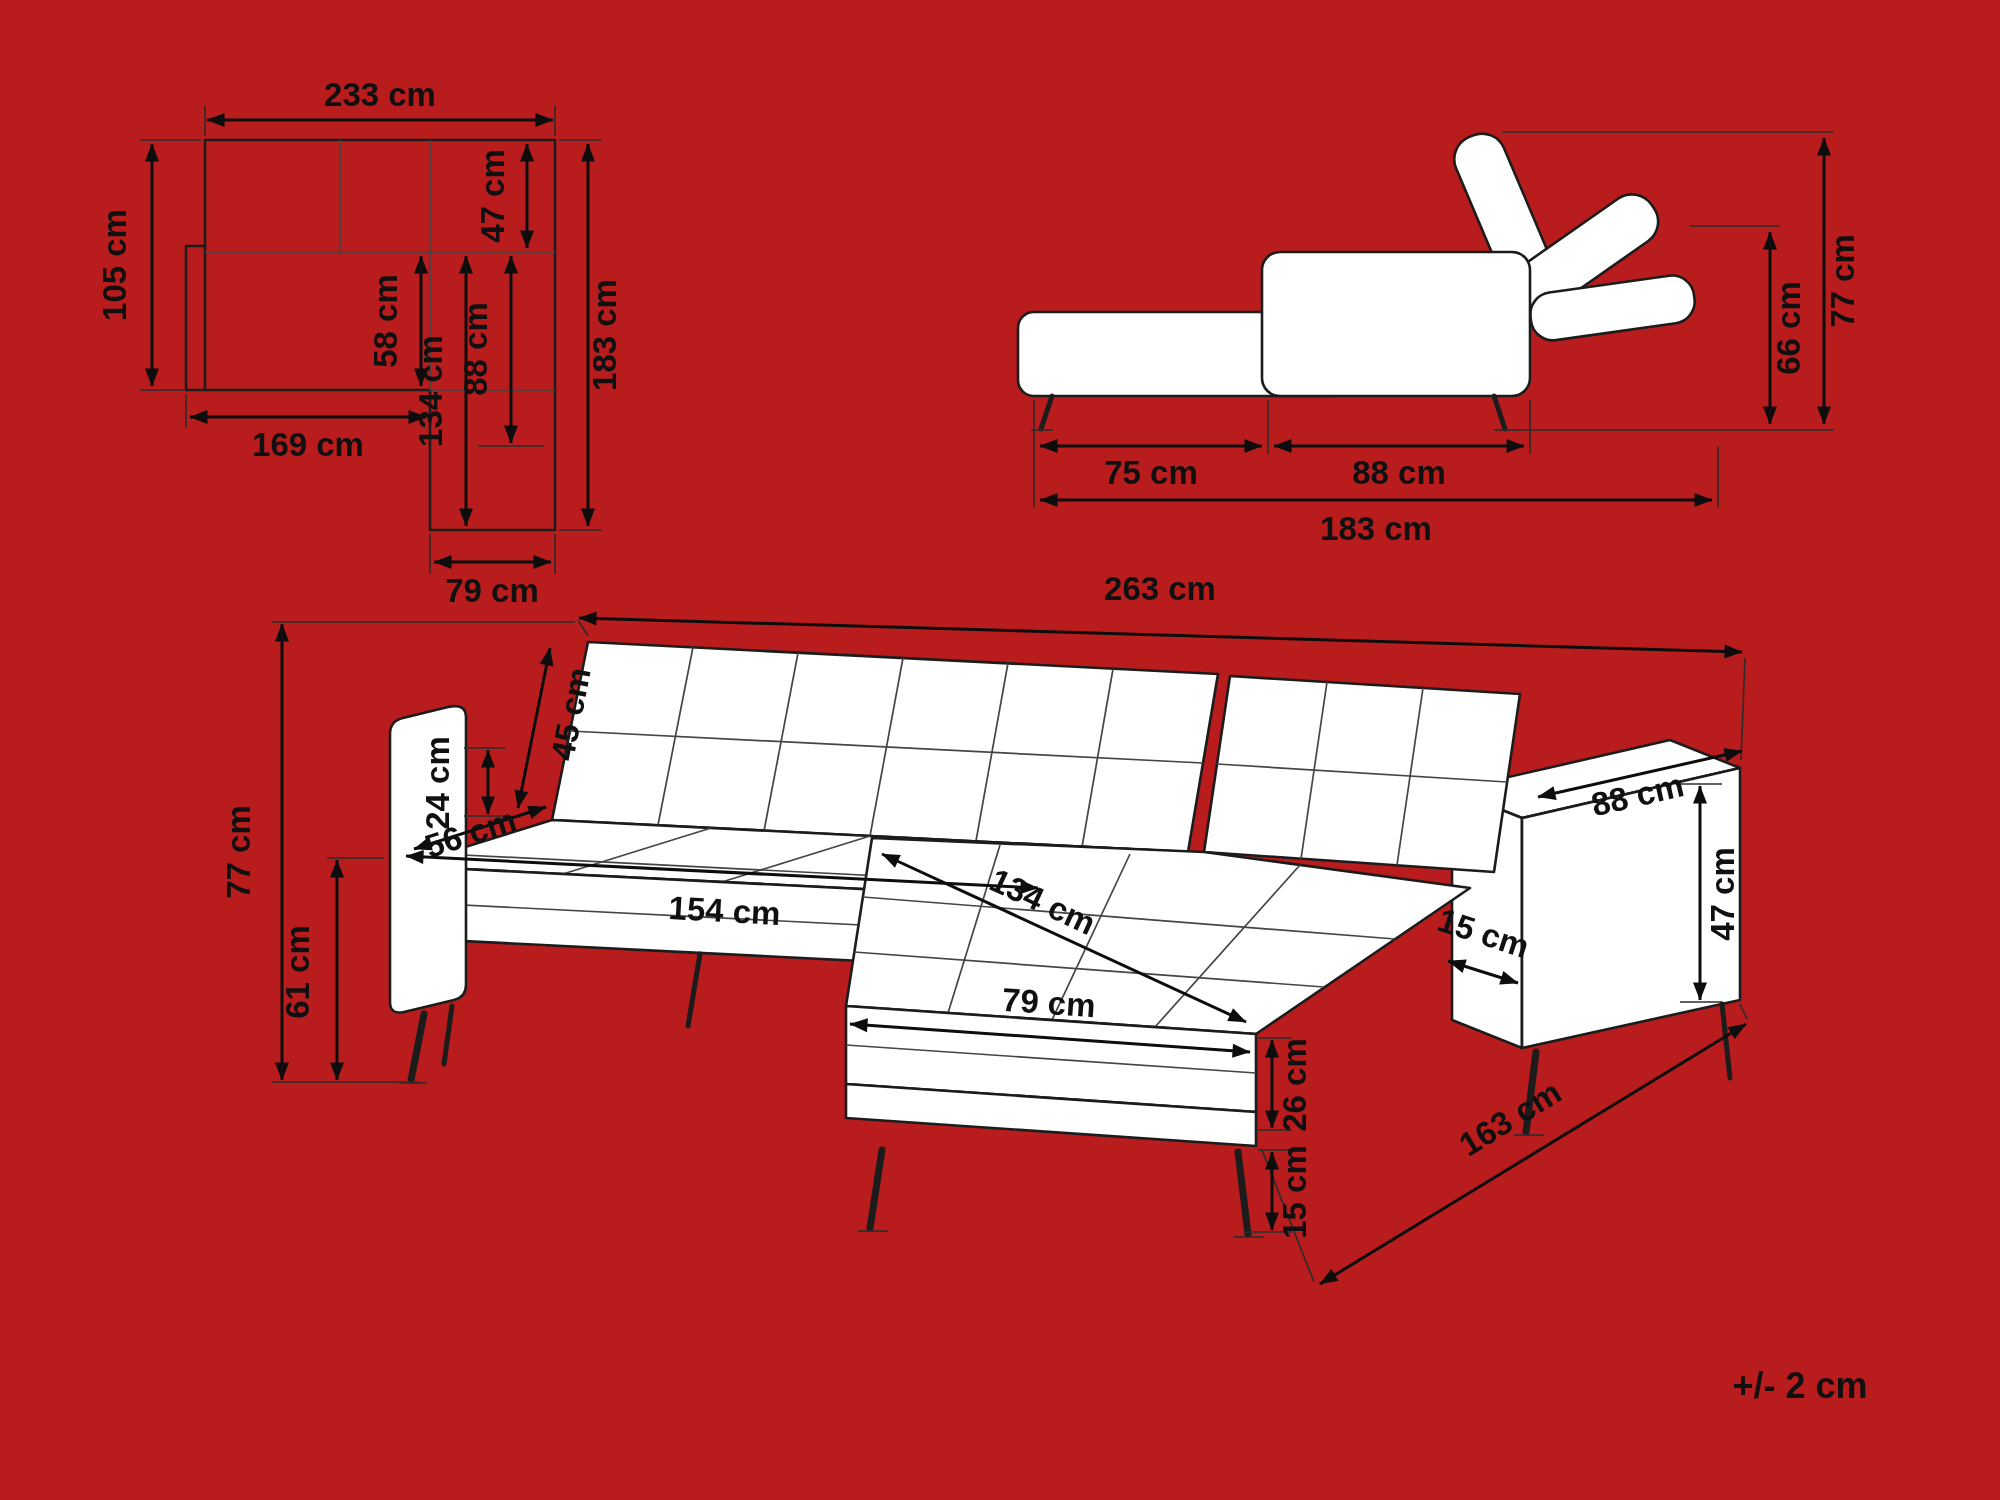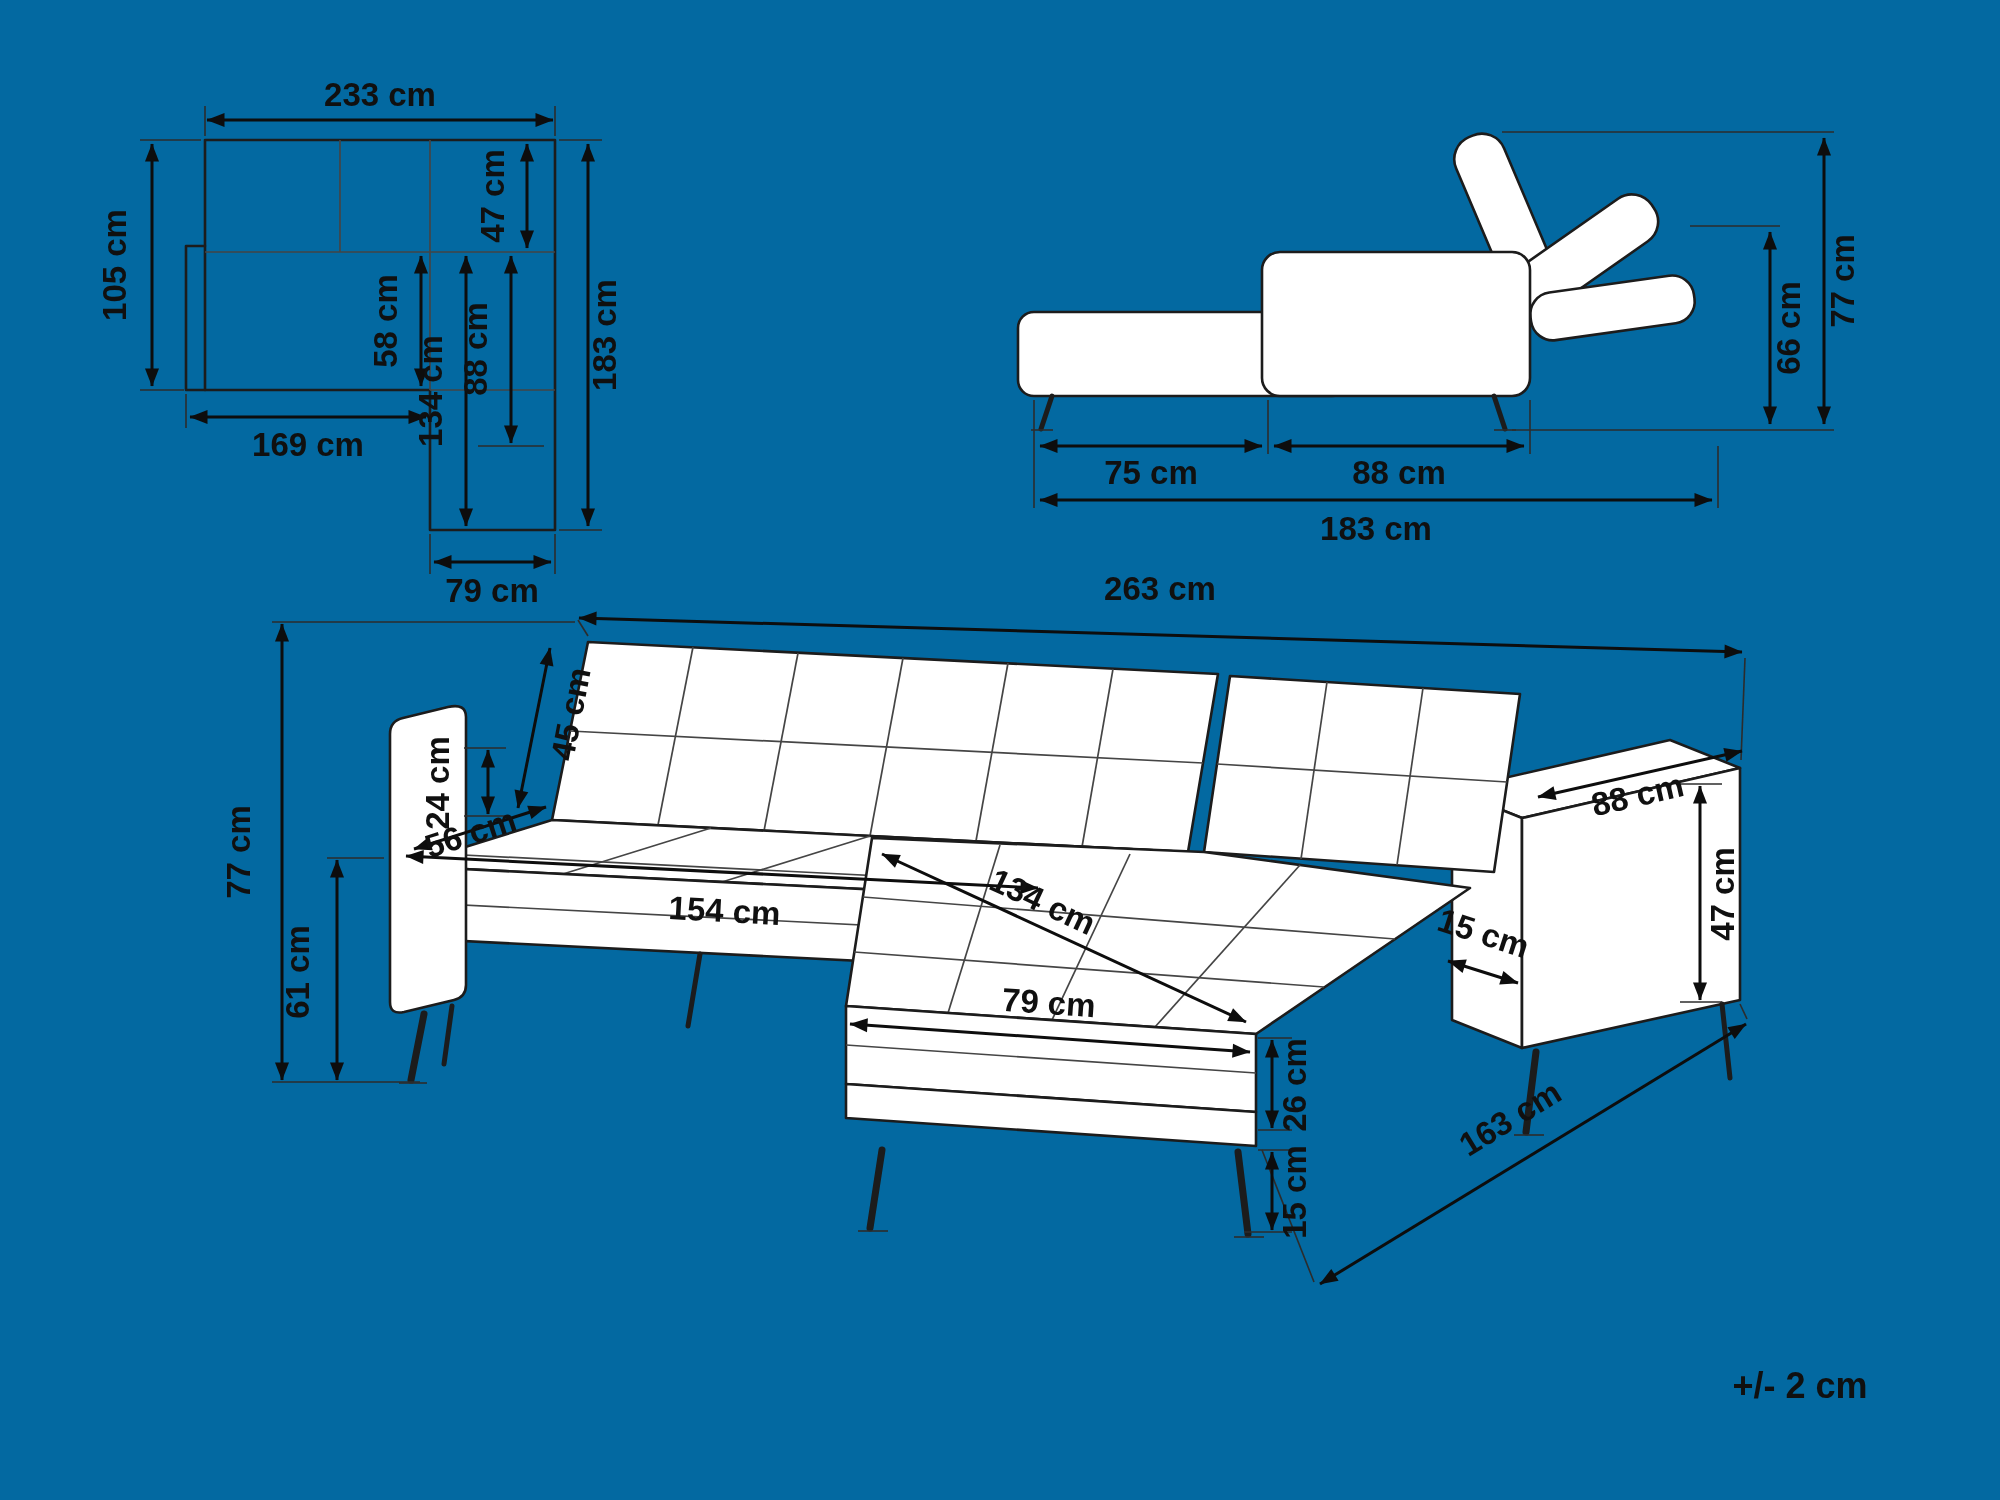--- a/index.html
+++ b/index.html
@@ -1,16 +1,16 @@
 <!DOCTYPE html>
 <html><head>
 <meta charset="utf-8">
 <style>
   html,body{margin:0;padding:0;background:#fff;}
-  .page{width:2000px;height:1500px;position:relative;background:#0369a1;overflow:hidden;}
+  .page{width:2000px;height:1500px;position:relative;background:#b91c1c;overflow:hidden;}
   svg{display:block;}
   .outline{fill:none;stroke:#1c1c1c;stroke-width:2.6;stroke-linejoin:round;stroke-linecap:round;}
   .outline-f{fill:#ffffff;stroke:#1c1c1c;stroke-width:2.6;stroke-linejoin:round;}
   .seam{fill:none;stroke:#454545;stroke-width:1.7;}
   .dim{stroke:#0d0d0d;stroke-width:3;fill:none;}
   .ext{stroke:#2c2c2c;stroke-width:1.6;fill:none;}
   .leg{stroke:#1c1c1c;stroke-width:7;fill:none;stroke-linecap:round;}
   .leg-thin{stroke:#1c1c1c;stroke-width:5;fill:none;stroke-linecap:round;}
   .lbl{font-family:"Liberation Sans","DejaVu Sans",sans-serif;font-weight:bold;font-size:33px;fill:#101010;text-anchor:middle;}
   .lbl-big{font-size:36px;}

